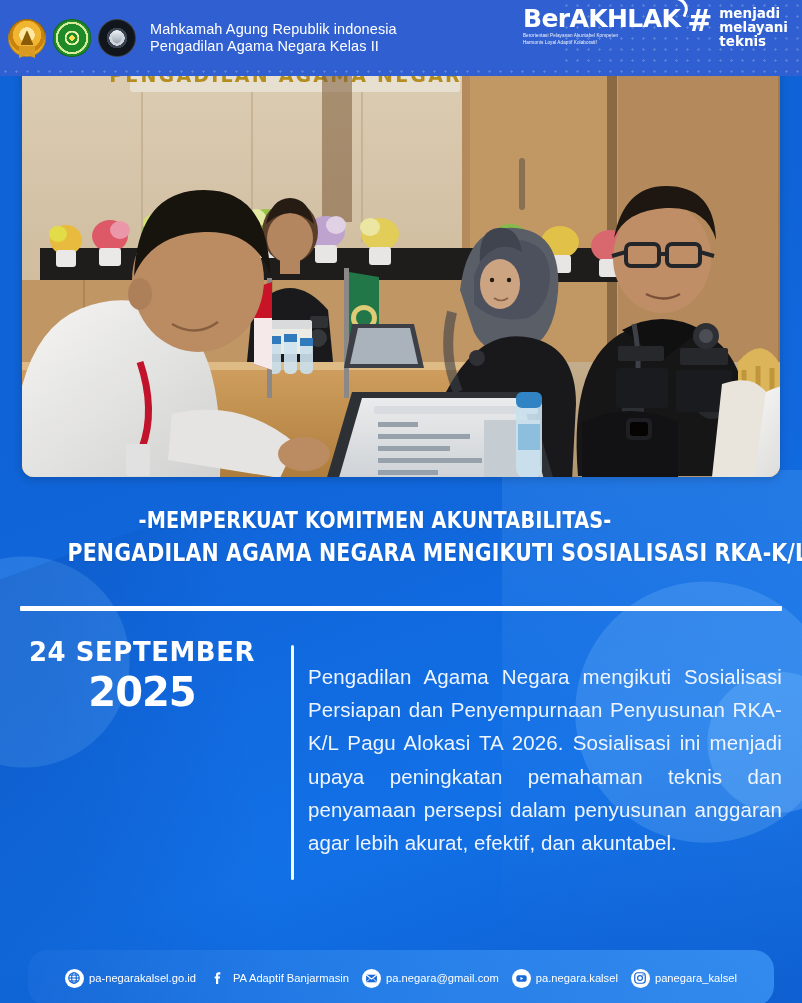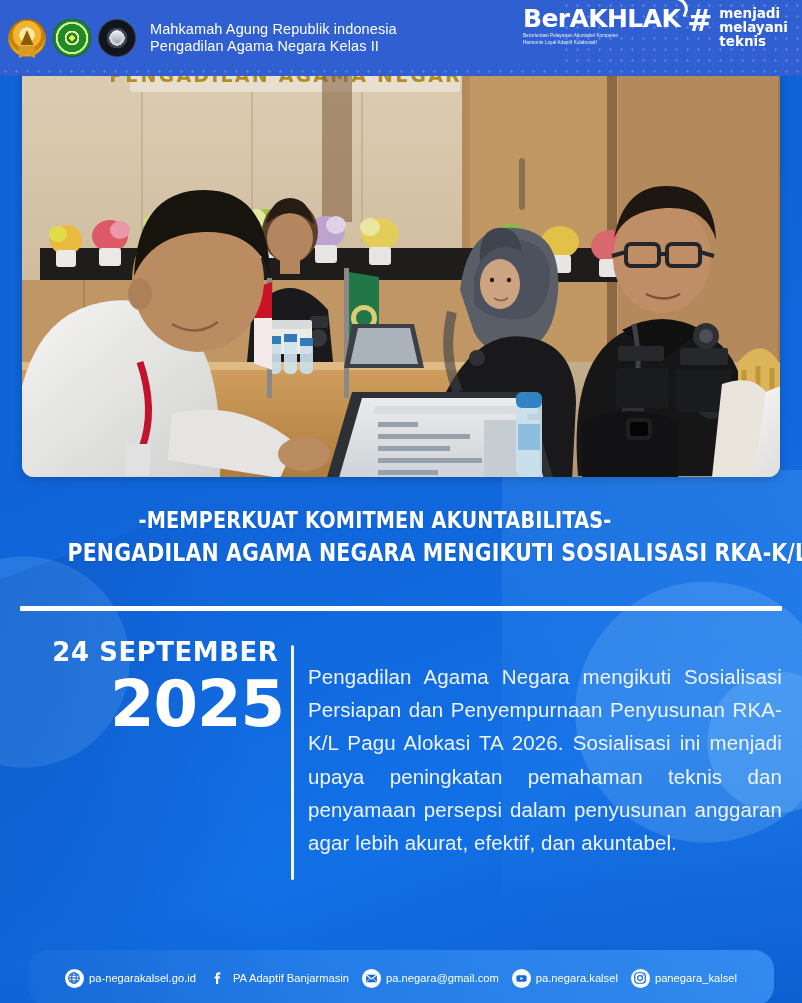--- a/index.html
+++ b/index.html
@@ -144,30 +144,30 @@
   }
   #title-block .tl2 { font-size:25px; }
 
   #hrule {
     position:absolute; left:20px; top:606px; width:762px; height:5px;
     background:#ffffff; border-radius:1px; z-index:4;
   }
 
   
   #date-block {
-    position:absolute; left:0; top:636px; width:284px; text-align:right; z-index:4; color:#fff;
+    position:absolute; left:0; top:636px; width:284px; text-align:center; z-index:4; color:#fff;
   }
   #date-day {
     font-family:"DejaVu Sans", sans-serif;
     font-weight:bold; font-size:27px; letter-spacing:.6px;
     transform:scaleX(.96); 
   }
   #date-year {
     font-family:"DejaVu Sans", sans-serif;
-    font-weight:bold; font-size:64px; line-height:1.05; letter-spacing:-1px; margin-top:4px;
+    font-weight:bold; font-size:40px; line-height:1.05; letter-spacing:-1px; margin-top:4px;
   }
   #vrule {
     position:absolute; left:291px; top:645px; width:3px; height:235px;
     background:#ffffff; opacity:.95; z-index:4; border-radius:2px;
   }
 
   
   #body-text {
     position:absolute; left:308px; top:660px; width:474px; z-index:4;
     color:#eef5ff;

